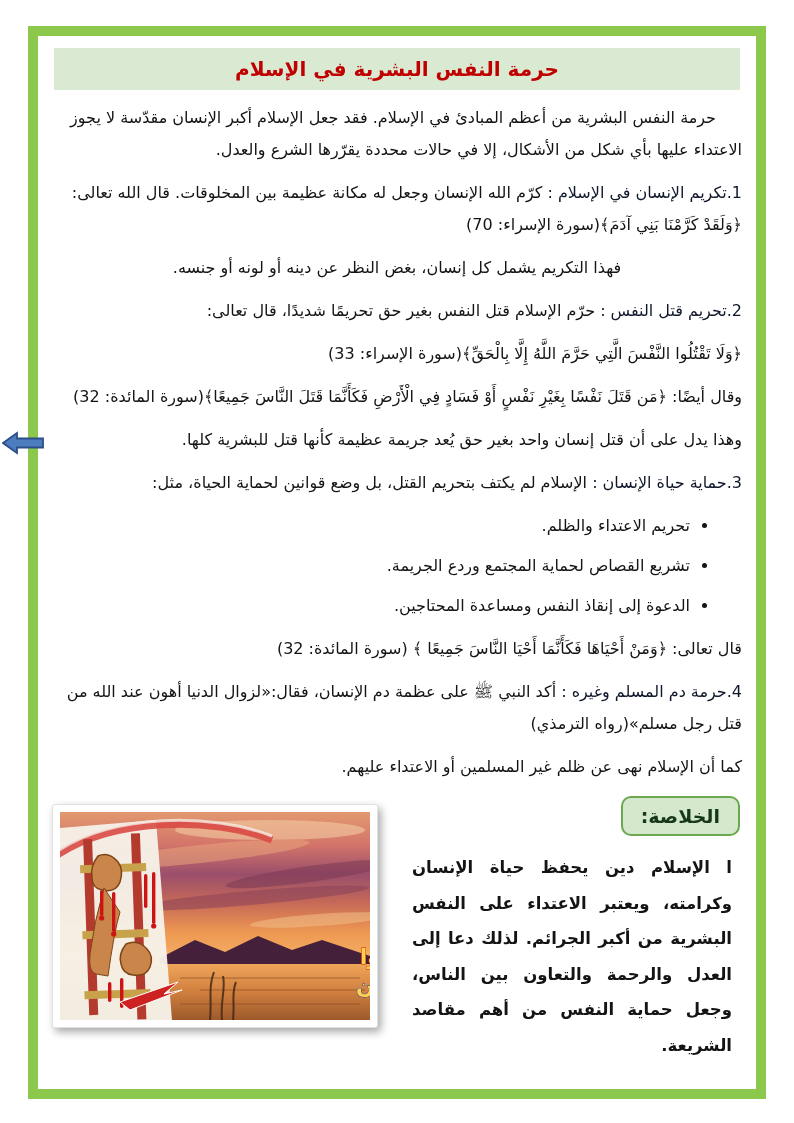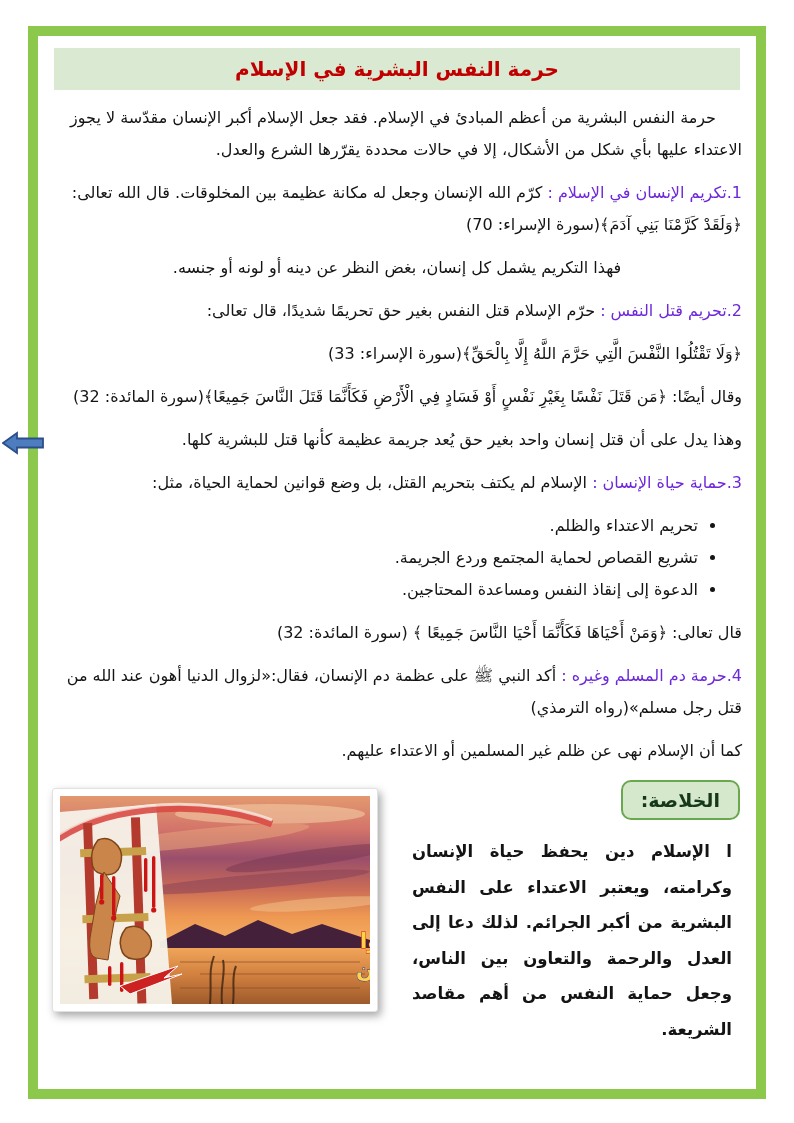--- a/index.html
+++ b/index.html
@@ -15,23 +15,23 @@
     direction:rtl;text-align:right;padding:10px 14px 6px 14px;
     font-size:16px;line-height:2.0;
   }
   .titlebar{
     background:#daead2;color:#c00000;font-weight:bold;font-size:20px;
     text-align:center;padding:6px 16px;margin:2px 2px 12px 2px;line-height:1.5;
   }
   p.para{margin:0 0 11px 0;}
   p.indent{text-indent:26px;}
   p.centerline{text-align:center;margin:0 0 11px 0;}
-  .h{color:#6d28d9;}
+  .h{color:#0f172a;}
   ul.points{margin:0 44px 11px 0;padding:0;}
-  ul.points li{margin:0;}
+  ul.points li{margin:8px;}
   .arrow-wrap{position:relative;}
   .arrow-icon{position:absolute;right:auto;left:-50px;top:7px;width:42px;height:24px;}
   .bottom{display:flex;flex-direction:row;gap:20px;margin-top:6px;align-items:flex-start;}
   .col-sum{flex:1;min-width:0;padding-top:2px;}
   .sum-box{
     display:inline-block;background:#d5e8cc;border:2px solid #6aa84f;border-radius:10px;
     padding:2px 18px;font-weight:bold;font-size:19px;color:#16381a;margin:0 2px 10px 0;
     line-height:1.7;
   }
   .sum-text{

